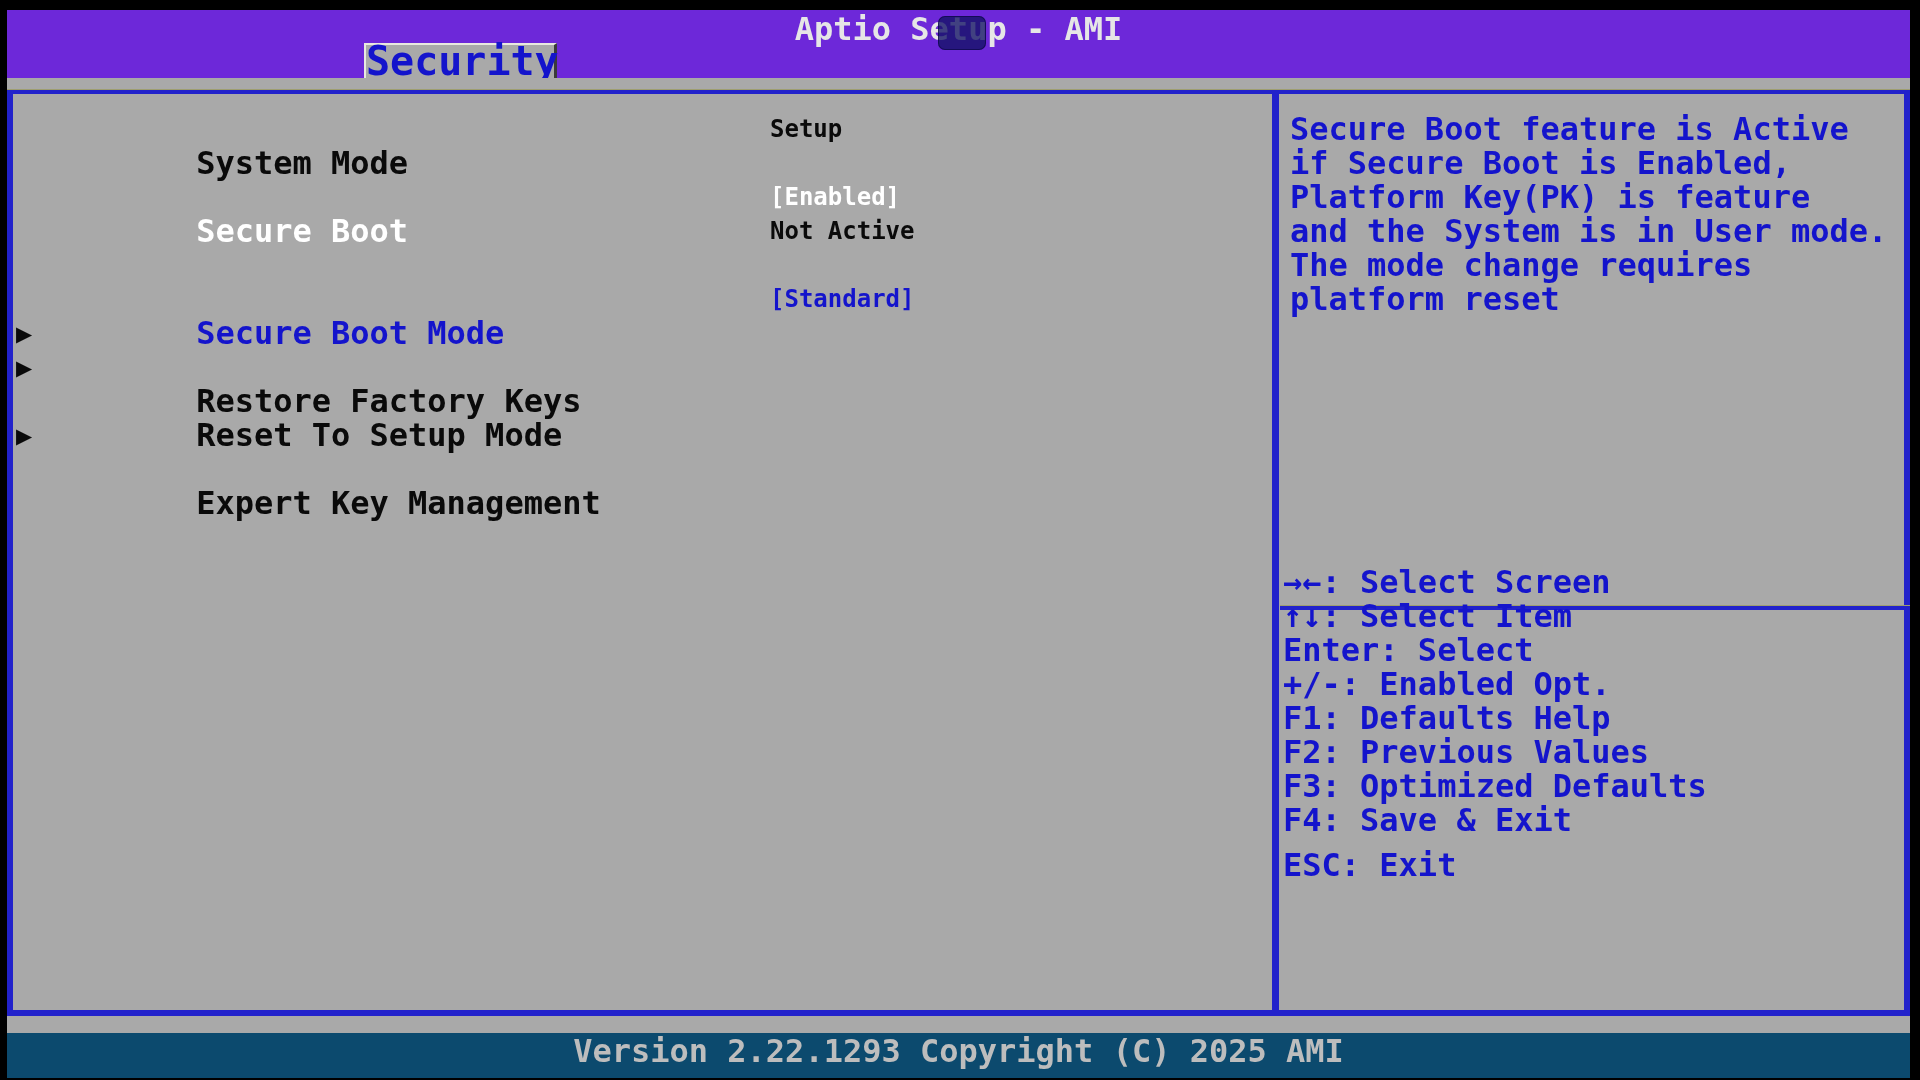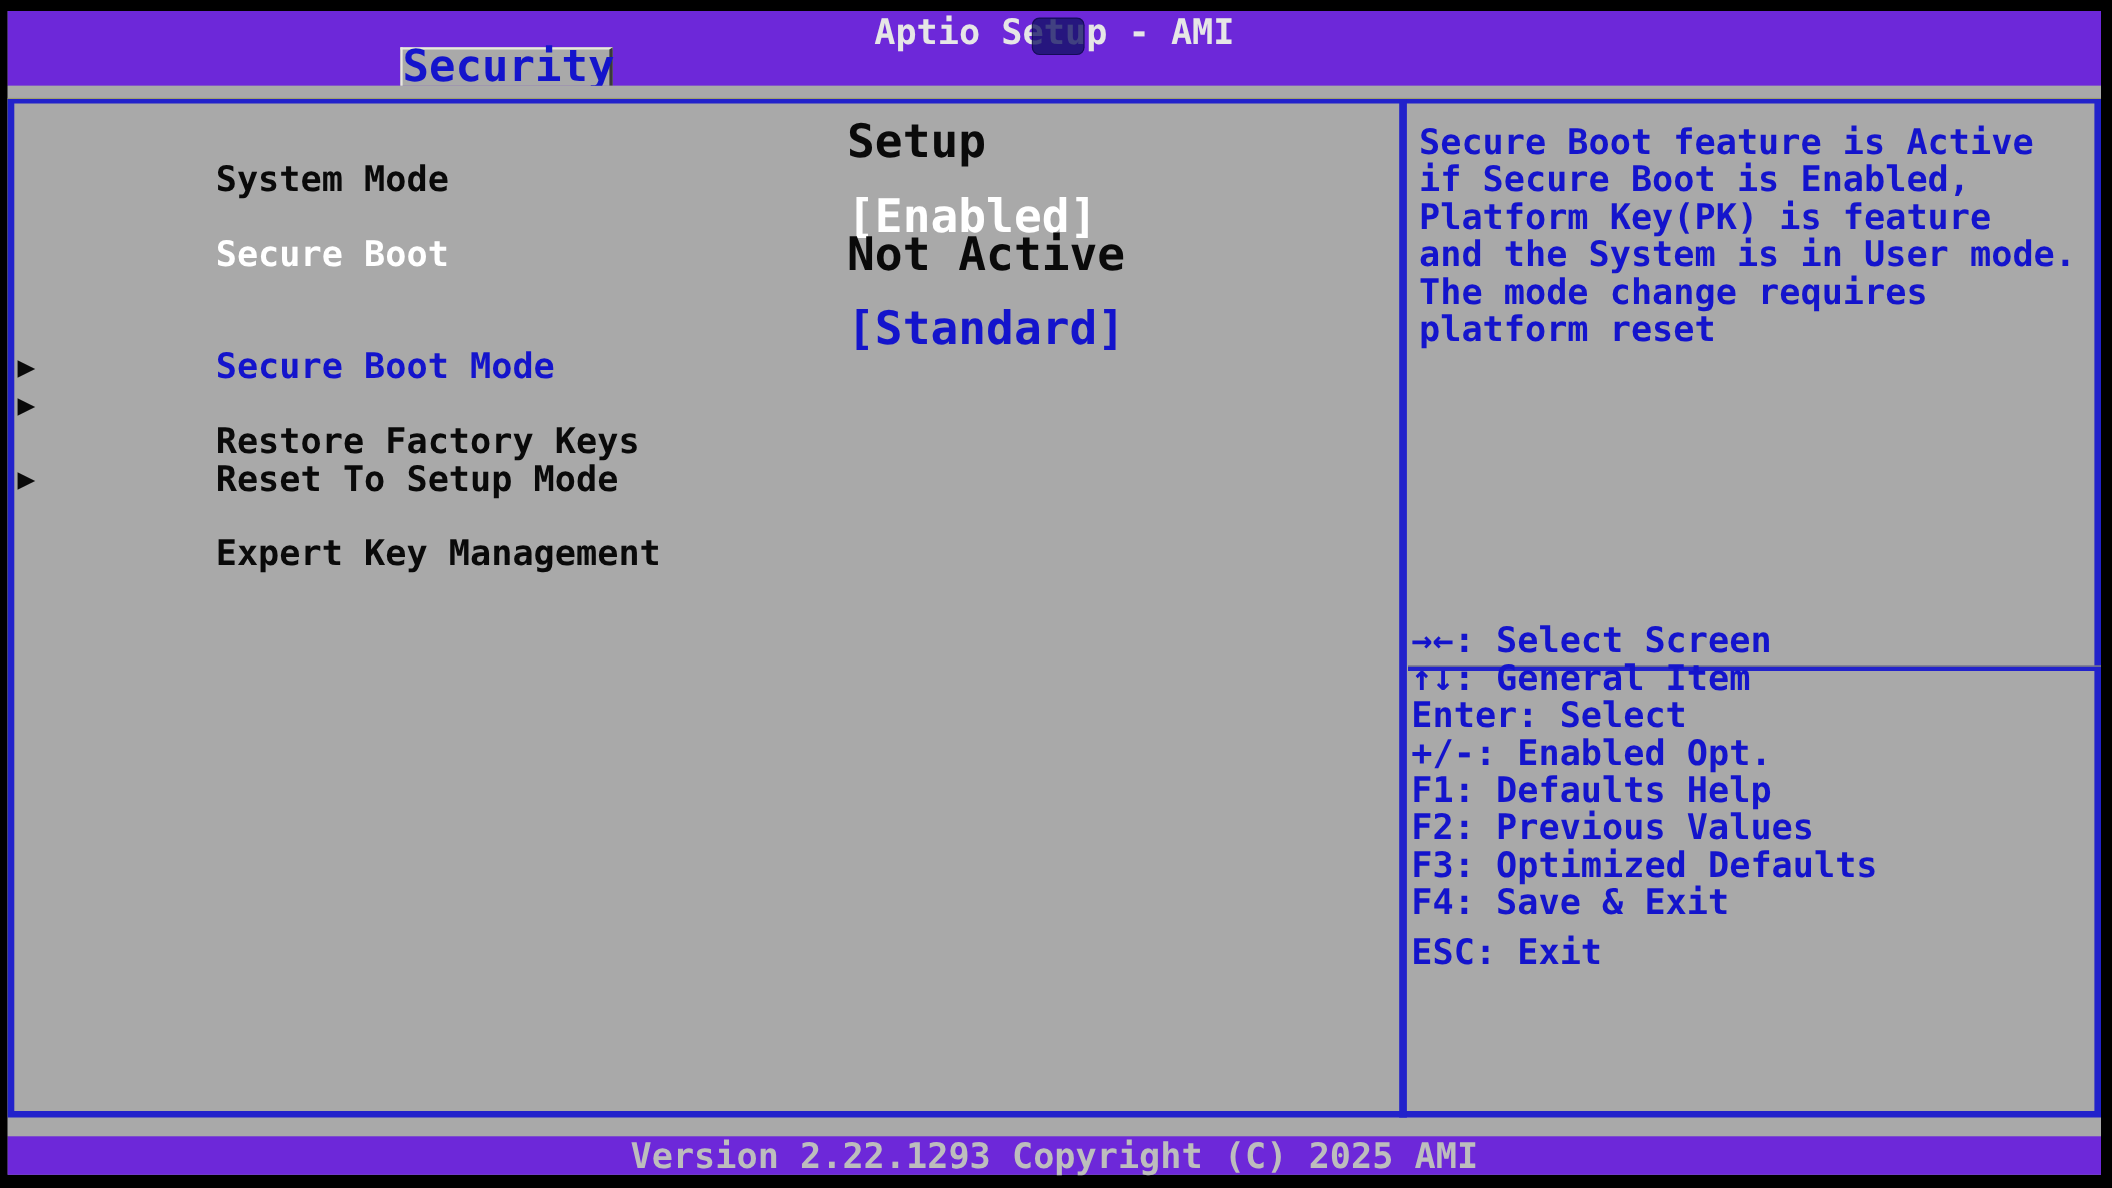--- a/index.html
+++ b/index.html
@@ -22,33 +22,33 @@
   .bodyarea{position:absolute;left:0;top:68px;width:100%;height:955px;background:#a9a9a9;}
   .frame-highlight{position:absolute;left:0;top:11px;width:100%;height:1px;background:#9e9e70;}
   .panel-frame{position:absolute;left:0;top:12px;width:1891px;height:916px;box-sizing:content-box;
        border:6px solid #2222cb;border-top-width:4px;}
   .divider-v{position:absolute;left:1265px;top:12px;width:7px;height:926px;background:#2222cb;}
 
   
   .opt-row{position:absolute;left:35px;height:34px;line-height:34px;font-size:32px;color:#0a0a0a;white-space:pre;}
   .opt-row .sub-arrow{position:absolute;left:-26px;top:1px;font-size:21px;line-height:34px;
        color:#0a0a0a;font-family:"DejaVu Sans","Liberation Sans",sans-serif;}
-  .opt-val{position:absolute;left:763px;height:34px;line-height:34px;font-size:42px;white-space:pre;}
+  .opt-val{position:absolute;left:763px;height:34px;line-height:34px;font-size:24px;white-space:pre;}
   .c-white{color:#ffffff;}
   .c-blue{color:#1414cc;}
   .c-black{color:#0a0a0a;}
 
   
   .help-line{position:absolute;left:1283px;height:34px;line-height:34px;font-size:32px;color:#1414cc;white-space:pre;}
   .help-separator{position:absolute;left:1273px;top:527px;width:630px;height:4px;background:#2222cb;
        border-top:1px solid #9e9e70;}
   .legend-line{position:absolute;left:1276px;height:34px;line-height:34px;font-size:32px;color:#1414cc;white-space:pre;}
 
   
-  .footerbar{position:absolute;left:0;top:1023px;width:100%;height:35px;background:#6d28d9;}
+  .footerbar{position:absolute;left:0;top:1023px;width:100%;height:45px;background:#0c4a6e;}
   .footer-text{position:absolute;left:0;top:1px;width:100%;height:34px;line-height:34px;
        text-align:center;font-size:32px;color:#bdbdbd;white-space:pre;}
 </style>
 </head>
 <body>
 
 <div class="screen">
 
   <div class="titlebar">
     <div class="title">Aptio Setup - AMI</div>
@@ -98,21 +98,21 @@
       <div class="help-line" style="top:34px;">Secure Boot feature is Active</div>
       <div class="help-line" style="top:68px;">if Secure Boot is Enabled,</div>
       <div class="help-line" style="top:102px;">Platform Key(PK) is feature</div>
       <div class="help-line" style="top:136px;">and the System is in User mode.</div>
       <div class="help-line" style="top:170px;">The mode change requires</div>
       <div class="help-line" style="top:204px;">platform reset</div>
 
       <div class="help-separator"></div>
 
       <div class="legend-line" style="top:487px;">→←: Select Screen</div>
-      <div class="legend-line" style="top:521px;">↑↓: General Item</div>
+      <div class="legend-line" style="top:521px;">↑↓: Select Item</div>
       <div class="legend-line" style="top:555px;">Enter: Select</div>
       <div class="legend-line" style="top:589px;">+/-: Enabled Opt.</div>
       <div class="legend-line" style="top:623px;">F1: Defaults Help</div>
       <div class="legend-line" style="top:657px;">F2: Previous Values</div>
       <div class="legend-line" style="top:691px;">F3: Optimized Defaults</div>
       <div class="legend-line" style="top:725px;">F4: Save &amp; Exit</div>
       <div class="legend-line" style="top:730px;margin-top:40px;">ESC: Exit</div>
     </div>
   </div>
 

